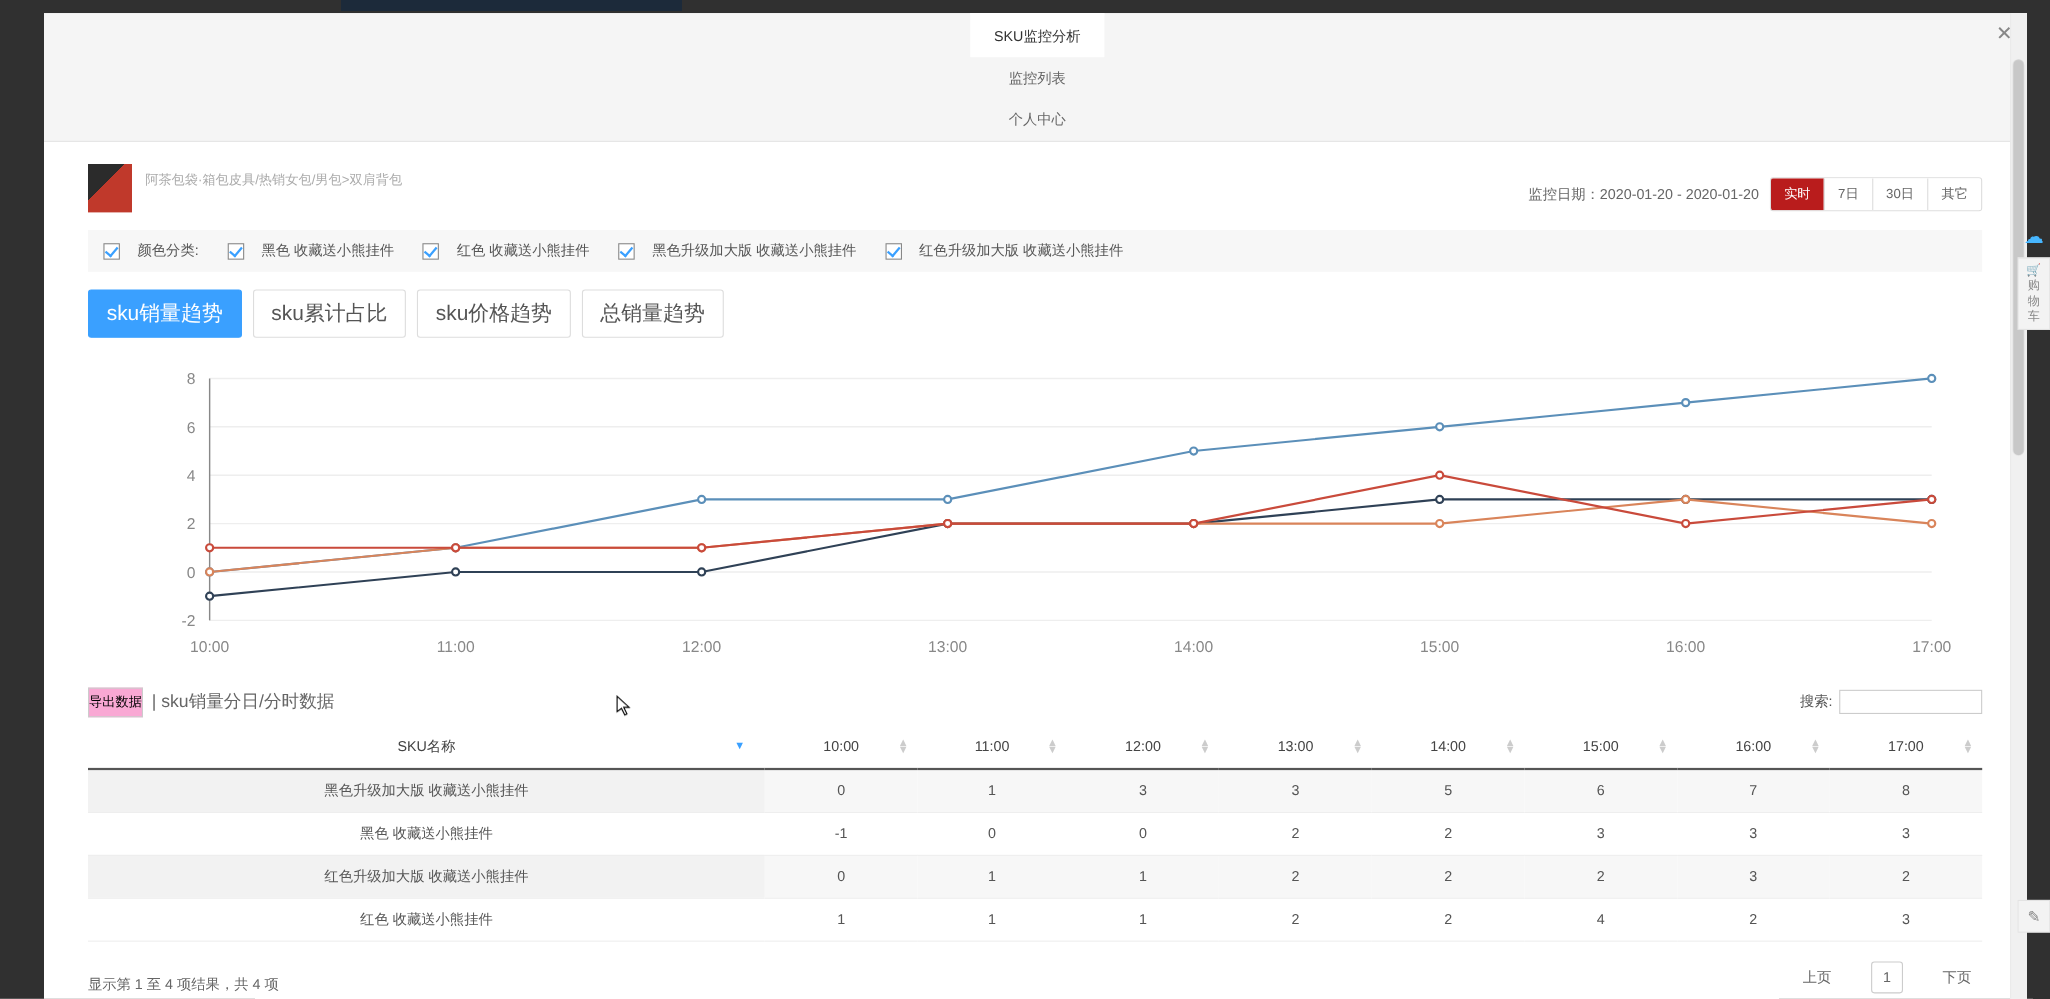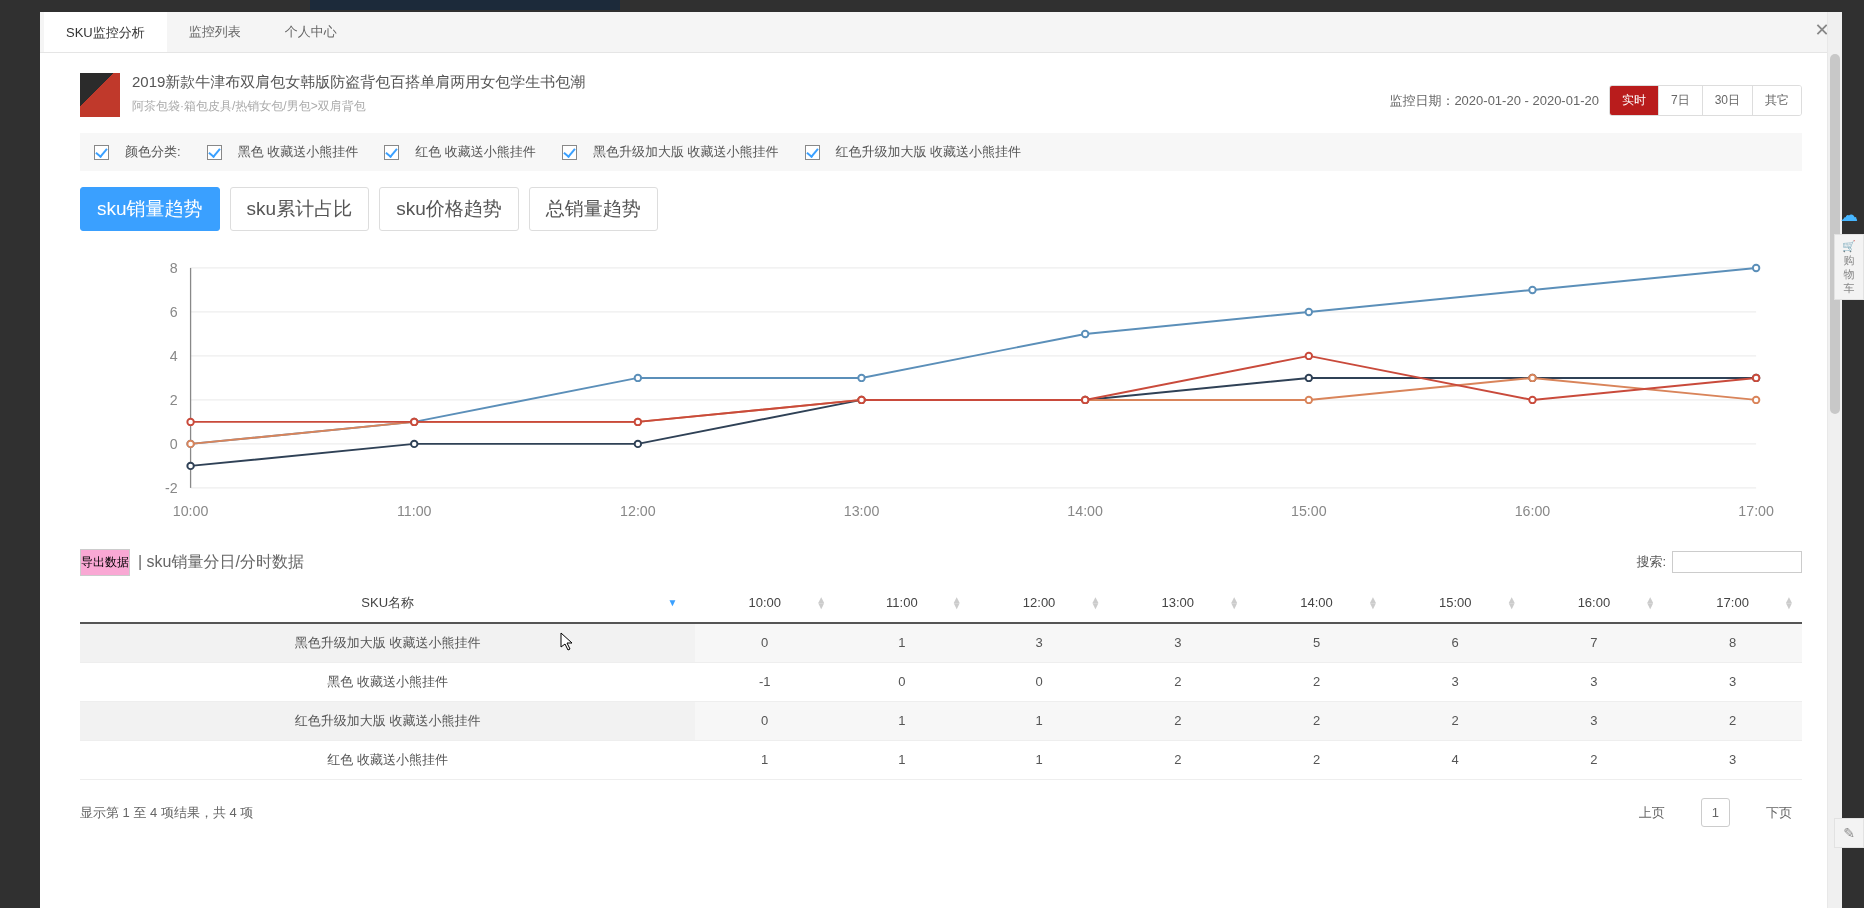--- a/index.html
+++ b/index.html
@@ -18,20 +18,21 @@
     background: #fff;
     display: flex; flex-direction: column;
     border-top-left-radius: 0; border-top-right-radius: 0;
   }
   .tabs-bar {
     display: flex; align-items: center;
     background: #f5f5f5;
     border-bottom: 1px solid #e5e5e5;
     padding-left: 4px;
     position: relative;
+    flex-direction: column;
   }
   .tab {
     padding: 10px 22px;
     font-size: 13px;
     color: #666;
     cursor: pointer;
   }
   .tab.active {
     background: #fff;
     color: #333;
@@ -93,21 +94,21 @@
   table.datatable { width:100%; border-collapse:collapse; margin-top:8px;}
   table.datatable thead th { font-size:13px; font-weight:400; color:#444; padding:10px 6px; border-bottom:2px solid #555; text-align:center; position:relative;}
   table.datatable thead th .sort { color:#ccc; font-size:10px; position:absolute; right:8px; top:50%; transform:translateY(-50%); display:flex; flex-direction:column; line-height:6px;}
   table.datatable thead th:first-child { text-align:center; }
   table.datatable thead th:first-child .sort-down { color:#3aa0ff; }
   table.datatable tbody td { font-size:13px; color:#555; padding:10px 6px; text-align:center; border-bottom:1px solid #eee;}
   table.datatable tbody tr:nth-child(odd){ background:#f7f7f7;}
   table.datatable tbody td:first-child{ background:inherit;}
   table.datatable tbody tr:nth-child(odd) td:first-child{ background:#f2f2f2;}
 
-  .footer-row { display:flex; align-items:center; margin-top:18px;}
+  .footer-row { display:flex; align-items:flex-end; margin-top:18px;}
   .footer-row .info { color:#666; font-size:13px;}
   .pager { margin-left:auto; display:flex; gap:26px; align-items:center;}
   .pager .pg { padding:6px 10px; color:#666; cursor:pointer; font-size:13px;}
   .pager .pg.current { border:1px solid #ccc; border-radius:3px;}
 
   
   .side-tools { position:fixed; right:0; top:200px; display:flex; flex-direction:column; gap:4px; }
   .side-tools .tool { width:30px; min-height:30px; background:#f3f3f3; border:1px solid #e2e2e2; color:#888; display:flex; align-items:center; justify-content:center; font-size:14px; }
   .side-tools .tool.cloud { color:#47b6ff; background:transparent; border:none; font-size:18px;}
   .side-tools .cart-box{ flex-direction:column; padding:4px 0; height:auto;}
@@ -140,21 +141,20 @@
     <div class="tab">监控列表</div>
     <div class="tab">个人中心</div>
     <div class="close-x">✕</div>
   </div>
 
   <div class="body-scroll">
 
     <div class="product-header">
       <div class="thumb"></div>
       <div>
-        <div class="title-line">2019新款牛津布双肩包女韩版防盗背包百搭单肩两用女包学生书包潮</div>
         <div class="bread-line">阿茶包袋·箱包皮具/热销女包/男包&gt;双肩背包</div>
       </div>
       <div class="date-range-box">
         <span class="date-label">
           <span>监控日期：</span><span>2020-01-20 - 2020-01-20</span>
         </span>
         <div class="range-btns">
           <div class="rb active">实时</div>
           <div class="rb">7日</div>
           <div class="rb">30日</div>

